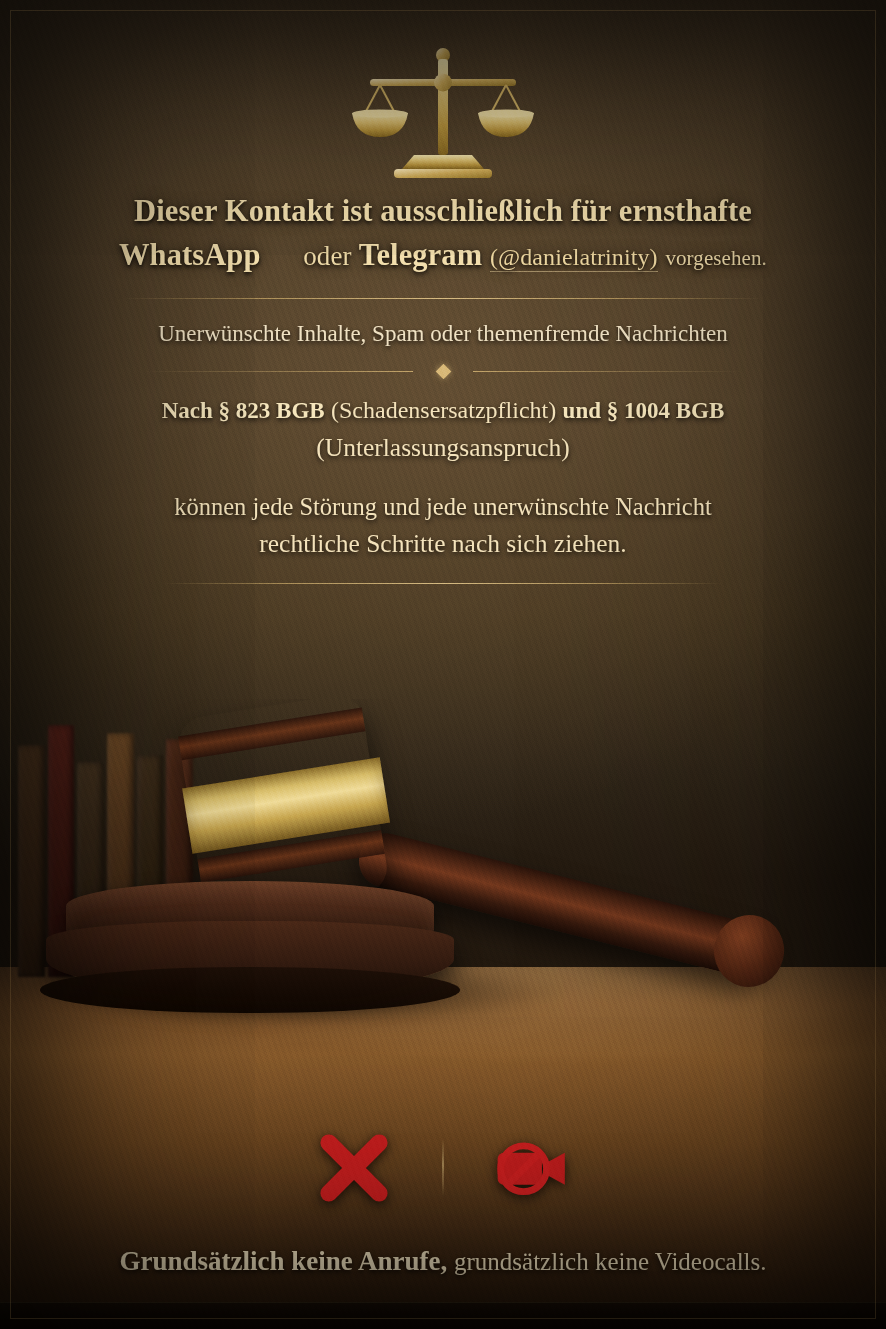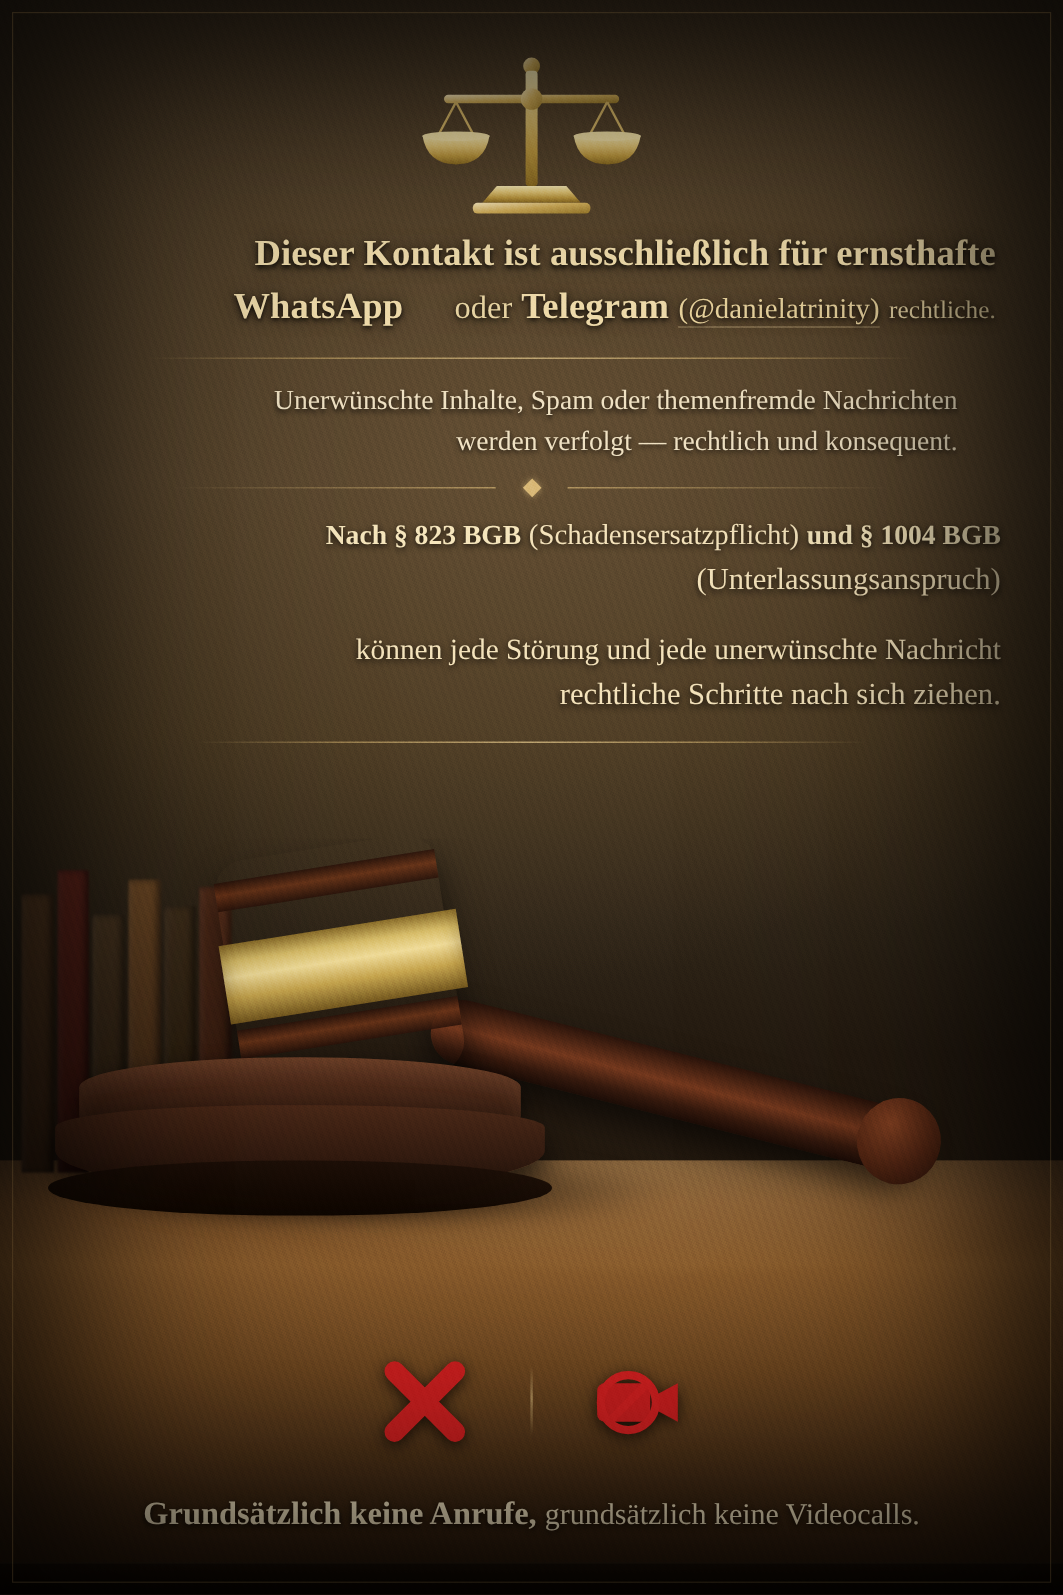--- a/index.html
+++ b/index.html
@@ -56,21 +56,21 @@
     align-items: center;
     justify-content: center;
   }
 
   
   .content {
     position: absolute;
     top: 190px;
     left: 0;
     width: 100%;
-    text-align: right;
+    text-align: center;
   }
   .headline {
     color: #f3dfae;
     font-size: 30.5px;
     line-height: 1.44;
     font-weight: bold;
     padding: 0 56px;
     text-shadow: 0 2px 4px rgba(0,0,0,0.85), 0 0 14px rgba(0,0,0,0.5);
     letter-spacing: 0.1px;
   }
@@ -373,29 +373,28 @@
 
   <div class="content">
 
     <div class="headline">
       <div>Dieser Kontakt ist ausschließlich für ernsthafte</div>
       <div>
         <span>WhatsApp</span>
         <span class="lite">oder</span>
         <span>Telegram</span>
         <span class="handle">(@danielatrinity)</span>
-        <span class="small-tail">rechtliche.</span>
+        <span class="small-tail">vorgesehen.</span>
       </div>
     </div>
 
     <div class="rule"></div>
 
     <div class="para">
       <div>Unerwünschte Inhalte, Spam oder themenfremde Nachrichten</div>
-      <div>werden verfolgt — rechtlich und konsequent.</div>
     </div>
 
     <div class="diamond-rule">
       <span class="diamond"></span>
     </div>
 
     <div class="law">
       <div>
         <span class="big">Nach § 823 BGB</span>
         <span class="mid">(Schadensersatzpflicht)</span>

